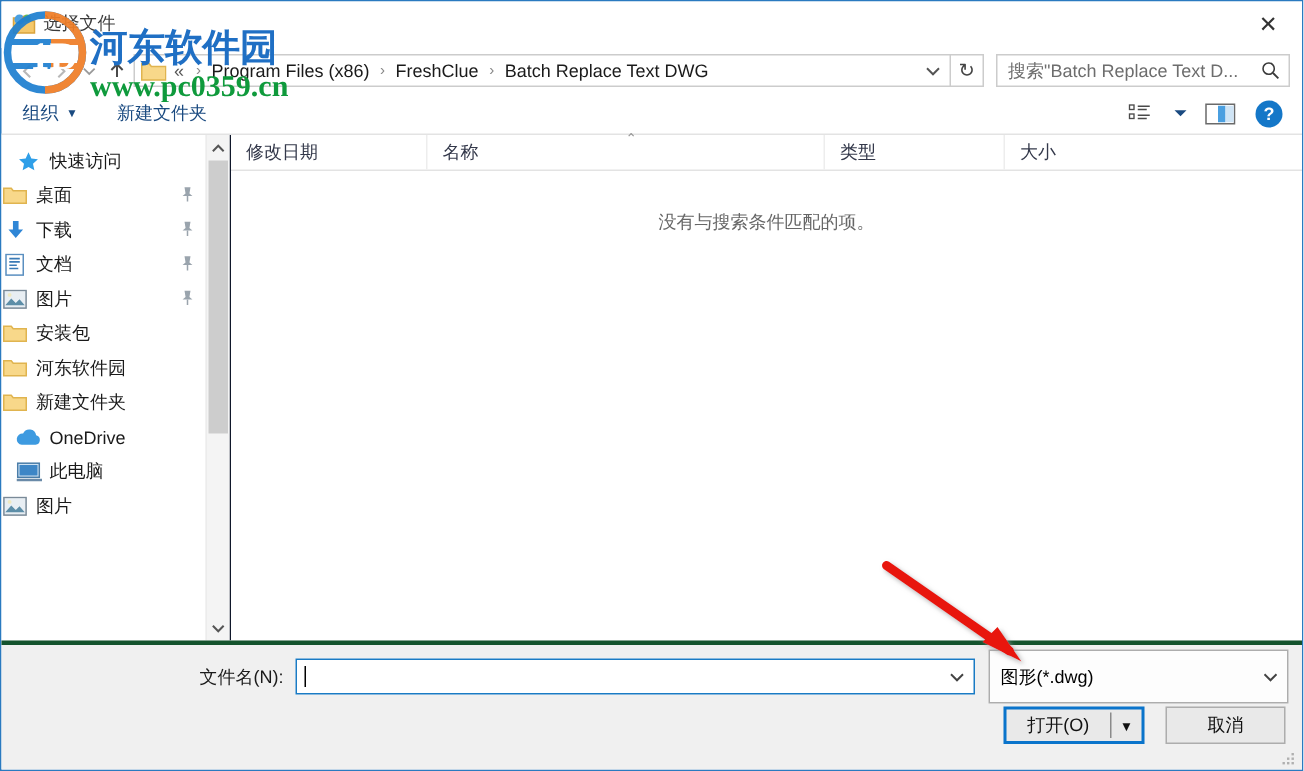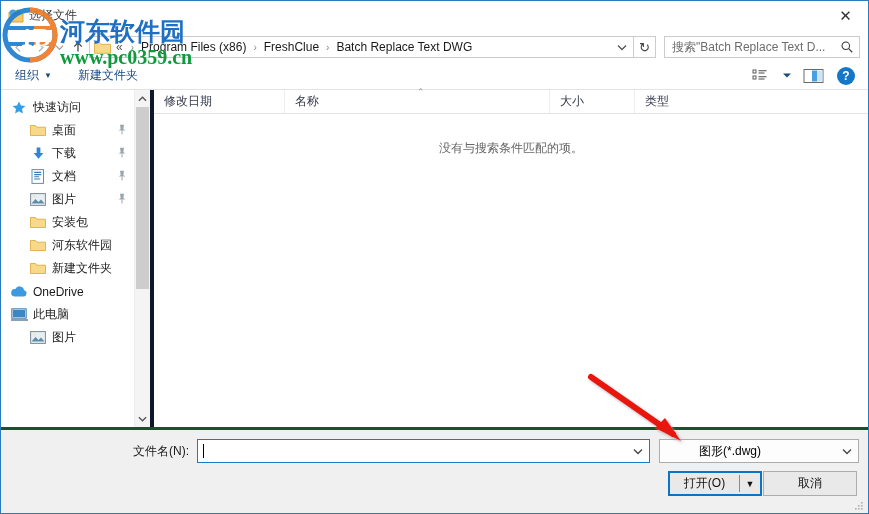--- a/index.html
+++ b/index.html
@@ -75,30 +75,30 @@
   .tb-caret { font-size:8px;margin-left:5px;color:#1a4a80; }
   .tb-right { margin-left:auto;display:flex;align-items:center;gap:0; }
   .tb-icon { width:30px;height:24px;display:flex;align-items:center;justify-content:center; }
   .helpbtn {
     width:18px;height:18px;border-radius:50%;background:#1477c8;color:#fff;
     display:flex;align-items:center;justify-content:center;font-size:12px;font-weight:bold;
   }
   
   .body { flex:1; display:flex; min-height:0; }
   .navpane {
-    width:153px;min-width:153px;background:#fff;border-right:4px solid #0f172a;
+    width:153px;min-width:153px;background:#fff;border-right:1px solid #0f172a;
     position:relative;display:flex;
   }
   .navlist { flex:1; padding-top:6px; overflow:hidden; }
   .navitem { height:23px;display:flex;align-items:center;font-size:12px;color:#1a1a1a;padding-right:6px; }
   .navitem .ic { width:18px;height:16px;margin-right:5px;flex:none;position:relative;display:flex;align-items:center;justify-content:center; }
   .navitem .lbl { flex:1;white-space:nowrap;overflow:hidden; }
   .pin { width:12px;flex:none;color:#9aa0a6;font-size:10px;text-align:center; }
   .lvl0 { padding-left:9px; }
-  .lvl1 { padding-left:28px; }
+  .lvl1 { }
   .navscroll {
     width:16px;background:#f4f4f4;border-left:1px solid #ececec;
     display:flex;flex-direction:column;align-items:center;flex:none;
   }
   .sb-arrow { height:17px;display:flex;align-items:center;justify-content:center;color:#666;font-size:9px;width:100%; }
   .sb-track { flex:1;width:100%;position:relative; }
   .sb-thumb { position:absolute;left:1px;right:1px;background:#cdcdcd; }
   
   .filepane { flex:1;display:flex;flex-direction:column;background:#fff;min-width:0; }
   .colhdr { height:24px;display:flex;align-items:stretch;border-bottom:1px solid #e3e3e3;position:relative; }
@@ -111,35 +111,35 @@
   .fnrow { display:flex;align-items:center;height:26px;margin-top:8px; }
   .fnlabel { width:196px;text-align:right;padding-right:8px;font-size:12px;color:#1a1a1a; }
   .fninput {
     flex:0 0 auto;width:453px;height:24px;border:1px solid #1a7bc4;background:#fff;
     display:flex;align-items:center;
   }
   .fninput .caret { width:1px;height:14px;background:#000;margin-left:5px; }
   .fninput .val { font-size:12px;padding-left:1px;flex:1; }
   .fninput .dd { width:22px;display:flex;align-items:center;justify-content:center;color:#444;font-size:9px; }
   .typedd {
-    margin-left:9px;width:200px;height:24px;border:1px solid #adadad;background:#fdfdfd;
-    display:flex;align-items:center;flex:none;padding-left:32px;
+    margin-left:9px;width:200px;height:36px;border:1px solid #adadad;background:#fdfdfd;
+    display:flex;align-items:center;flex:none;
   }
   .typedd .val { flex:1;font-size:12px;padding-left:7px; }
   .typedd .dd { width:22px;display:flex;align-items:center;justify-content:center;color:#444;font-size:9px; }
-  .btnrow { display:flex;justify-content:flex-end;padding:7px 11px 0 0;gap:1px; }
+  .btnrow { display:flex;justify-content:flex-end;padding:7px 11px 0 0;gap:14px; }
   .openbtn {
     width:94px;height:25px;border:2px solid #0a74cb;background:#e9e9e9;
     display:flex;align-items:center;
   }
   .openbtn .lbl { flex:1;text-align:center;font-size:12px;color:#111; }
   .openbtn .div { width:1px;height:17px;background:#8a8a8a; }
   .openbtn .arr { width:20px;display:flex;align-items:center;justify-content:center;font-size:9px;color:#111; }
   .cancelbtn {
-    width:94px;height:25px;border:1px solid #adadad;background:#e9e9e9;
+    width:80px;height:25px;border:1px solid #adadad;background:#e9e9e9;
     display:flex;align-items:center;justify-content:center;font-size:12px;color:#111;
   }
   .grip { position:absolute;right:4px;bottom:3px;width:10px;height:10px; }
   
   #redarrow { position:absolute;left:555px;top:372px;pointer-events:none; }
   #watermark { position:absolute;left:0;top:6px;pointer-events:none; }
 </style>
 </head>
 <body>
 
@@ -383,25 +383,25 @@
 
     <div class="filepane">
       <div class="colhdr" id="colhdr">
           <div class="col" style="width: 130px;">
             <span>修改日期</span>
           </div>
           <div class="col" style="width: 265px;">
             <span>名称</span>
             <span class="sortcaret">⌃</span>
           </div>
+          <div class="col" style="width: 120px;">
+            <span>类型</span>
+          </div>
           <div class="col" style="width: 85px;">
             <span>大小</span>
-          </div>
-          <div class="col" style="width: 120px;">
-            <span>类型</span>
           </div>
         </div>
       <div class="emptymsg">没有与搜索条件匹配的项。</div>
     </div>
   </div>
 
   <div class="bottom">
     <div class="fnrow">
       <div class="fnlabel">文件名(N):</div>
       <div class="fninput">

